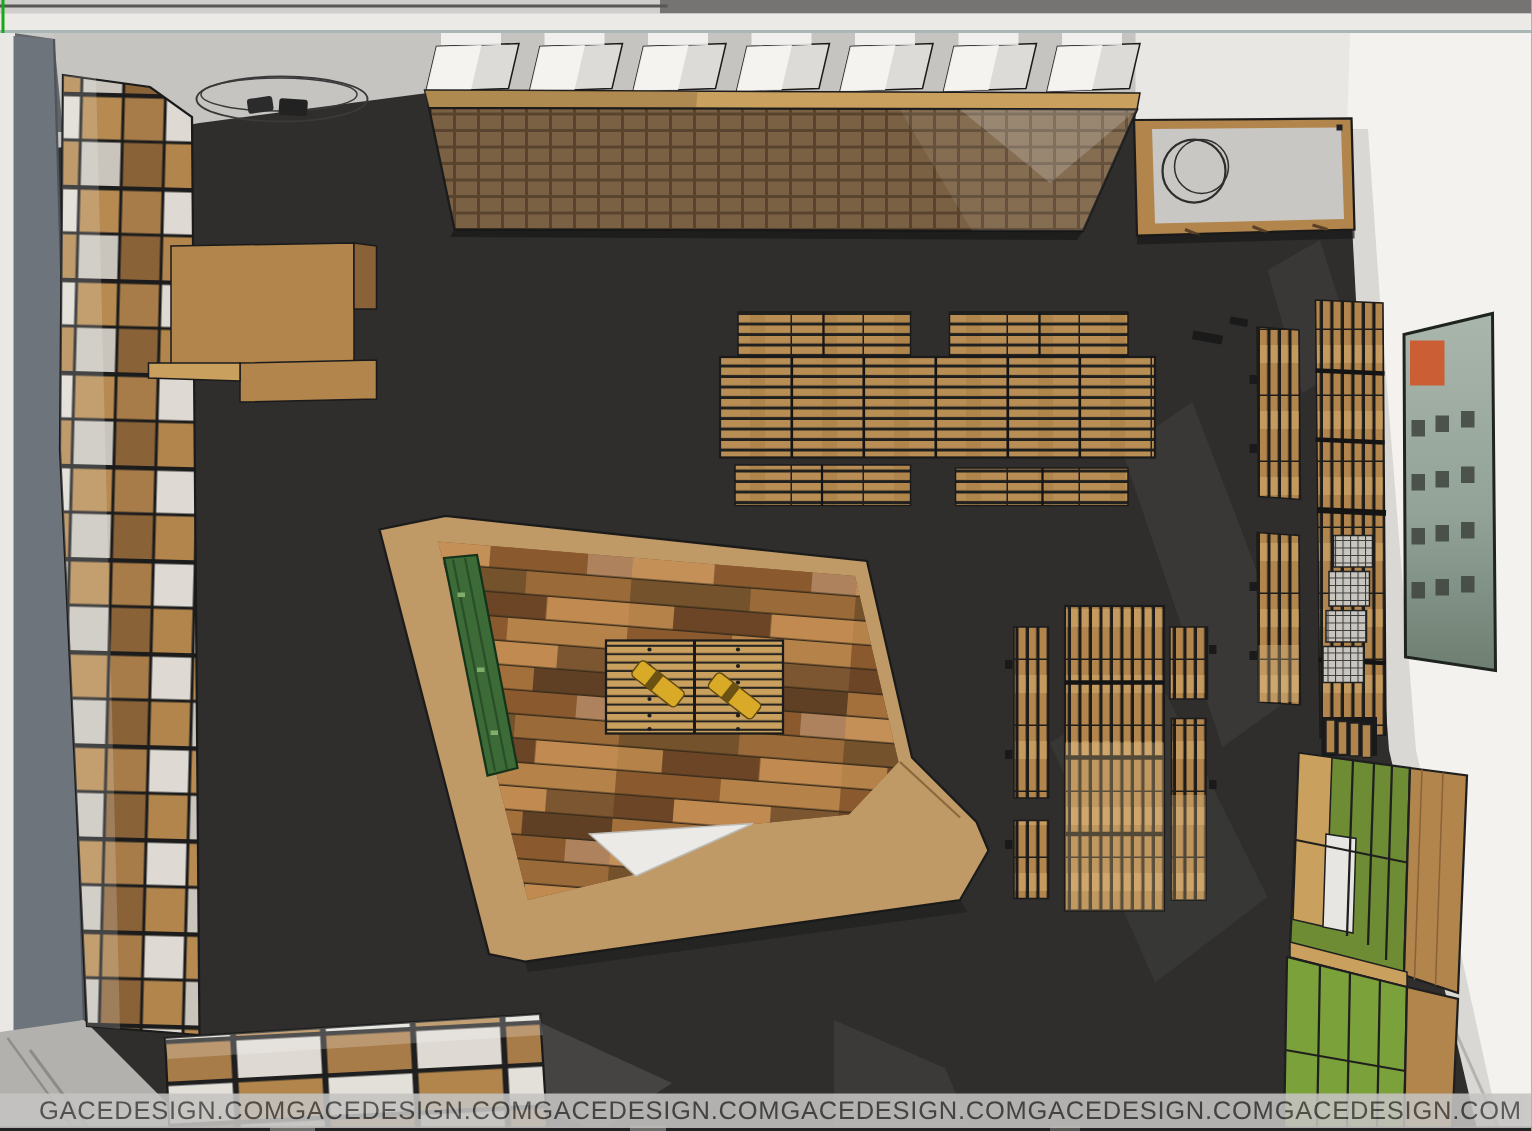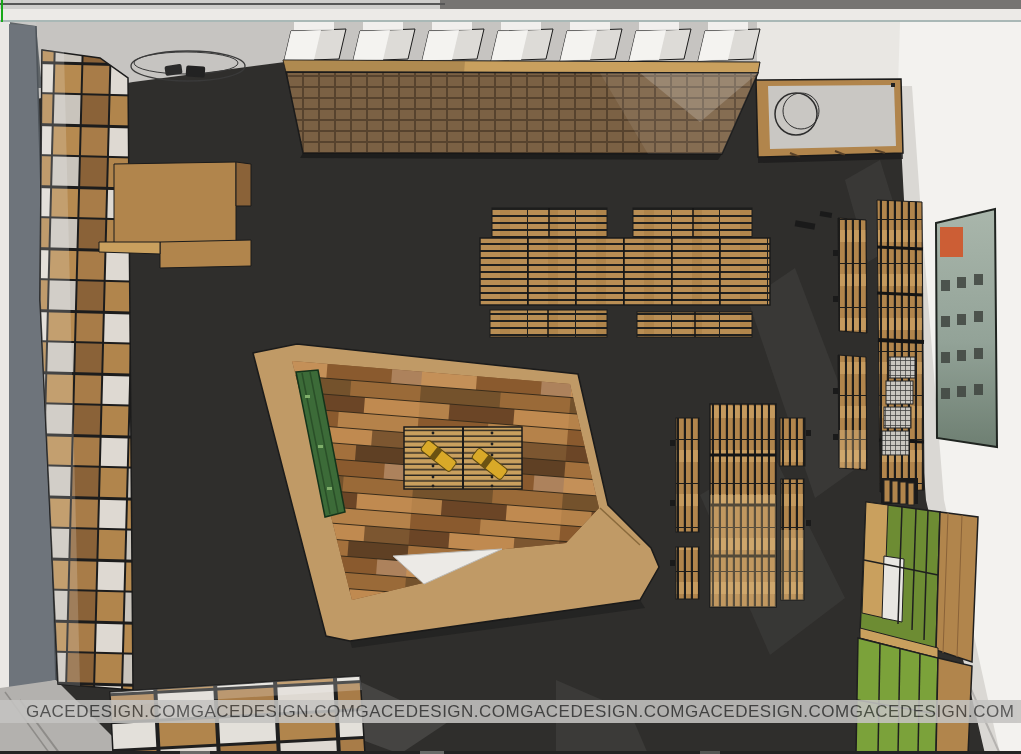--- a/index.html
+++ b/index.html
@@ -15,21 +15,21 @@
   .c-wood-light{fill:var(--wood_light)}
   .c-wood-dark{fill:var(--wood_dark)}
   .c-frame{fill:var(--wood_frame)}
   .c-plant{fill:var(--green_plant)}
   .c-locker{fill:var(--green_locker)}
   .c-locker2{fill:var(--green_locker_light)}
   .c-orange{fill:var(--poster_orange)}
   .c-cushion{fill:var(--cushion_yellow)}
   .ol{stroke:var(--outline);stroke-width:1;}
   .ol15{stroke:var(--outline);stroke-width:1.5;}
-  .watermark-bar{position:absolute;left:0;top:700px;width:1021px;height:23px;
+  .watermark-bar{position:absolute;left:0;top:729px;width:1021px;height:23px;
     background:var(--watermark_bar);opacity:.88;display:flex;align-items:center;
     justify-content:space-between;padding:4px 26px;box-sizing:border-box;z-index:10;}
   .watermark-bar span{font-size:17px;letter-spacing:.5px;color:var(--watermark_text);
     white-space:nowrap;opacity:.92;}
 </style>
 </head>
 <body>
 
 <div class="stage">
 <svg width="1021" height="754" viewBox="0 0 1021 754">

